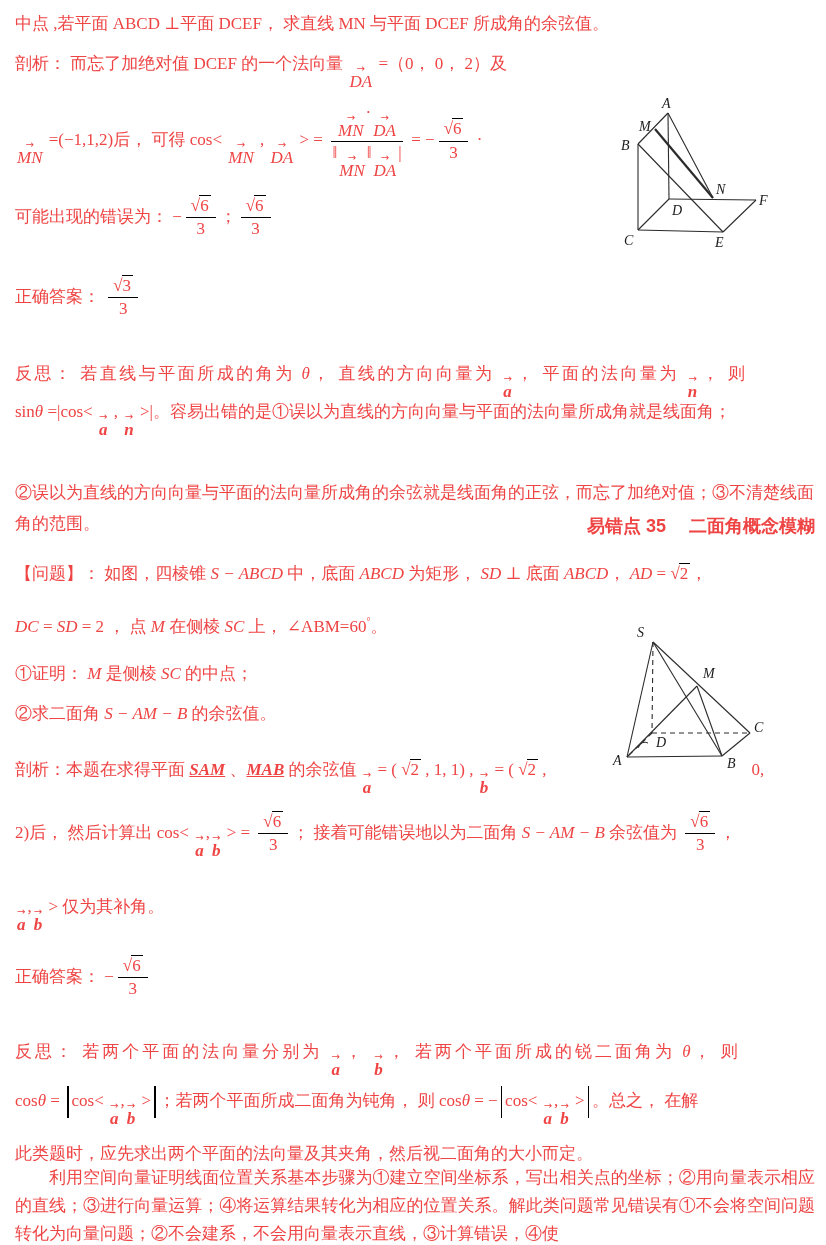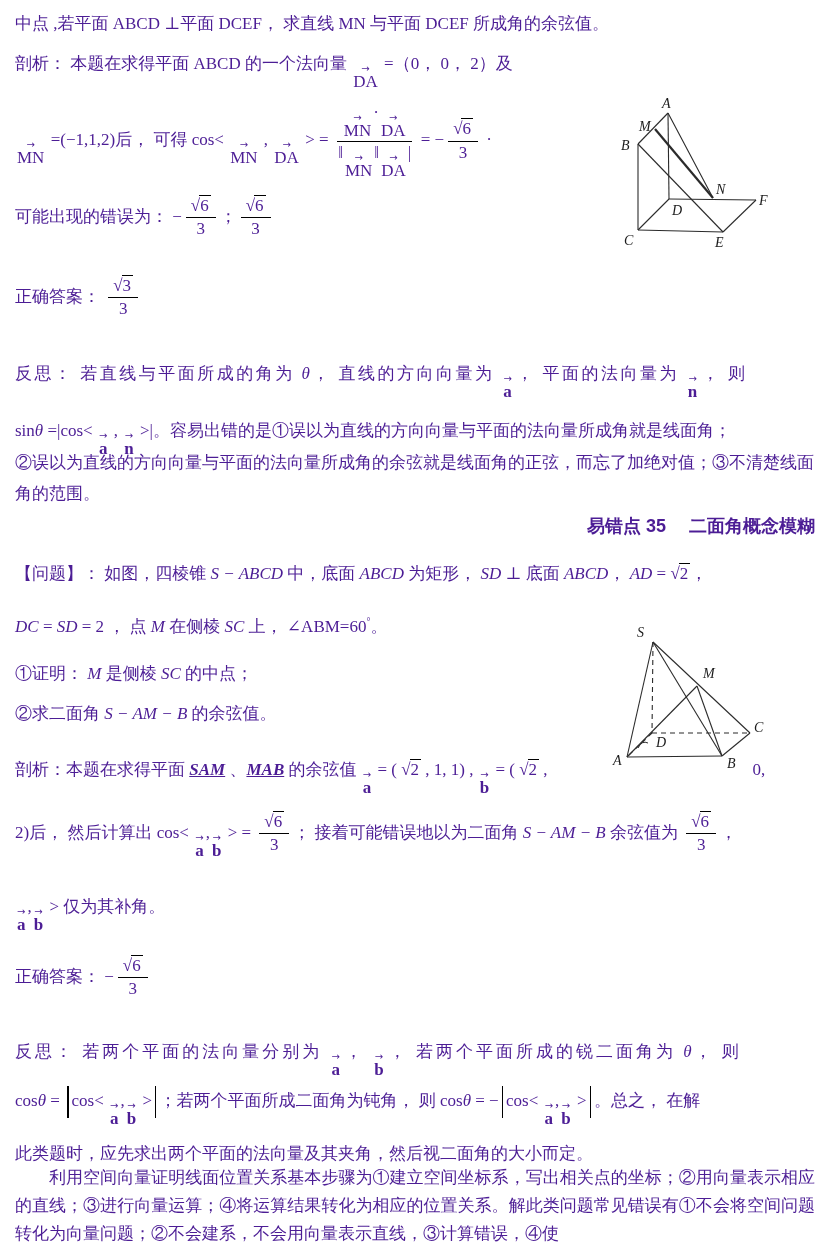--- a/index.html
+++ b/index.html
@@ -1,47 +1,47 @@
 <!DOCTYPE html>
 <html><head>
 <meta charset="utf-8">
 <style>
   html,body{margin:0;padding:0;background:#fff;}
   .page{position:relative;width:826px;height:1245px;background:#ffffff;overflow:hidden;
-        font-family:"Liberation Serif","DejaVu Serif",serif;color:#4c1d95;}
+        font-family:"Liberation Serif","DejaVu Serif",serif;color:#ef4444;}
   .blk{position:absolute;left:15px;width:800px;font-size:17px;line-height:1.6;}
   
   #b1{top:10px}
   #b2{top:50px}
   #b3{top:103px;width:600px}
   #b4{top:196px;width:420px}
   #b5{top:276px;width:420px}
   #b6{top:360px;letter-spacing:2.5px}
-  #b7{top:417px}
-  #b8{top:448px;line-height:1.8}
+  #b7{top:398px}
+  #b8{top:478px;line-height:1.8}
   #b9{top:512px;font-weight:bold;font-size:18px;font-family:"Liberation Sans","DejaVu Sans",sans-serif;text-align:right;}
   #b10{top:560px}
   #b11{top:613px;width:560px}
   #b12{top:660px;width:560px}
   #b13{top:700px;width:560px}
   #b14{top:756px}
   #b15{top:812px}
   #b16{top:893px;width:600px}
   #b17{top:956px;width:420px}
   #b18{top:1038px;letter-spacing:3px}
   #b19{top:1086px}
   #b20{top:1140px}
   #b21{top:1164px;line-height:1.65;text-align:justify}
   
   .mi{font-style:italic;}
   .mb{font-weight:bold;}
   .mbi{font-weight:bold;font-style:italic;text-decoration:underline;}
   .vec{display:inline-flex;flex-direction:column;align-items:center;vertical-align:-3px;line-height:1;margin:0 2px;}
   .vec .arr{font-size:10px;line-height:8px;height:8px;font-family:"DejaVu Sans",sans-serif;}
-  .vec .vb{line-height:1.05;}
+  .vec .vb{font-style:italic;line-height:1.05;}
   .vec.vbold .vb{font-weight:bold;}
   .sqrt{white-space:nowrap;}
   .sqrt .rs{letter-spacing:-1px;}
   .sqrt .rad{border-top:1.3px solid #000;padding:0 2px 0 1px;}
   .frac{display:inline-flex;flex-direction:column;align-items:center;vertical-align:middle;margin:0 4px;line-height:1.2;text-align:center;}
   .frac .num{border-bottom:1.4px solid #000;padding:0 5px 1px;}
   .frac .den{padding-top:1px;}
   .bar{display:inline-block;width:1.4px;height:32px;background:#000;vertical-align:middle;margin:0 3px;}
   sup{font-size:10px;}
   .sp{display:inline-block;}
@@ -51,21 +51,21 @@
   #fig2{left:608px;top:622px;}
   .fig line,.fig path{stroke:#2b2b2b;fill:none;}
   .fig text{font-family:"Liberation Serif","DejaVu Serif",serif;font-style:italic;font-size:14px;fill:#1b1b1b;}
 </style>
 </head>
 <body>
 
 <div class="page">
 
   <div class="blk" id="b1"><span>中点 ,若平面 ABCD  ⊥平面 DCEF， 求直线 MN 与平面 DCEF 所成角的余弦值。</span></div>
-  <div class="blk" id="b2"><span>剖析： 本题在求得平面 ABCD 的一个法向量 </span><span class="vec">
+  <div class="blk" id="b2"><span>剖析： 而忘了加绝对值 DCEF 的一个法向量 </span><span class="vec">
         <span class="arr">→</span>
         <span class="vb">DA</span>
       </span><span> =（0， 0， 2）及</span></div>
   <div class="blk" id="b3"><span class="vec">
         <span class="arr">→</span>
         <span class="vb">MN</span>
       </span><span> =(−1,1,2)后， 可得 cos&lt; </span><span class="vec">
         <span class="arr">→</span>
         <span class="vb">MN</span>
       </span><span> , </span><span class="vec">

